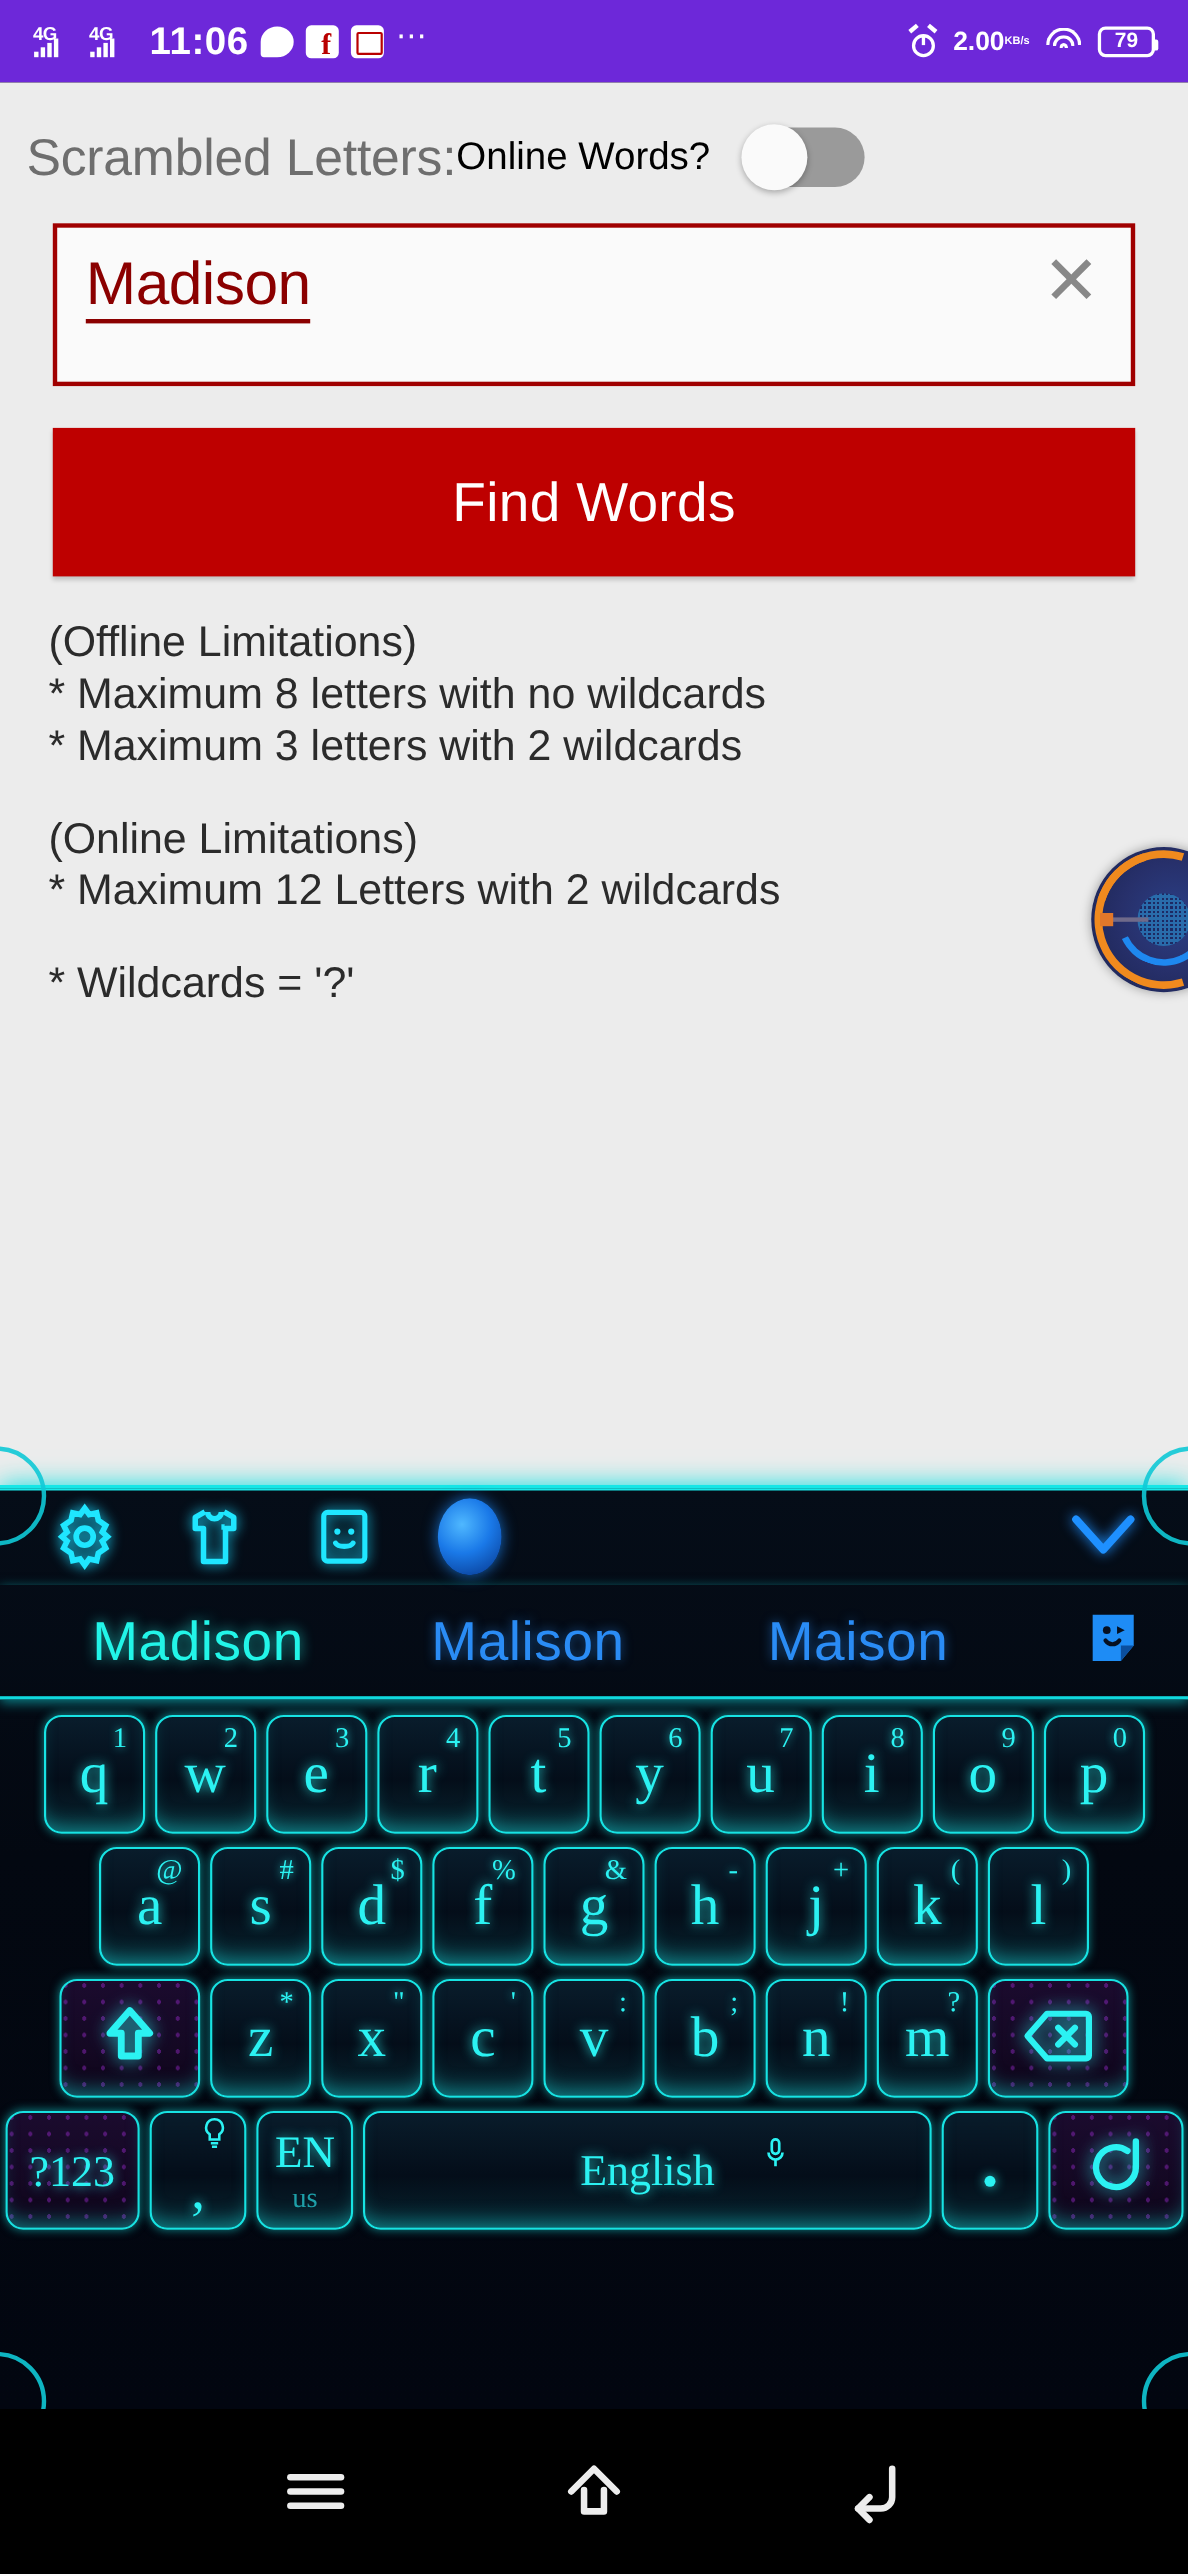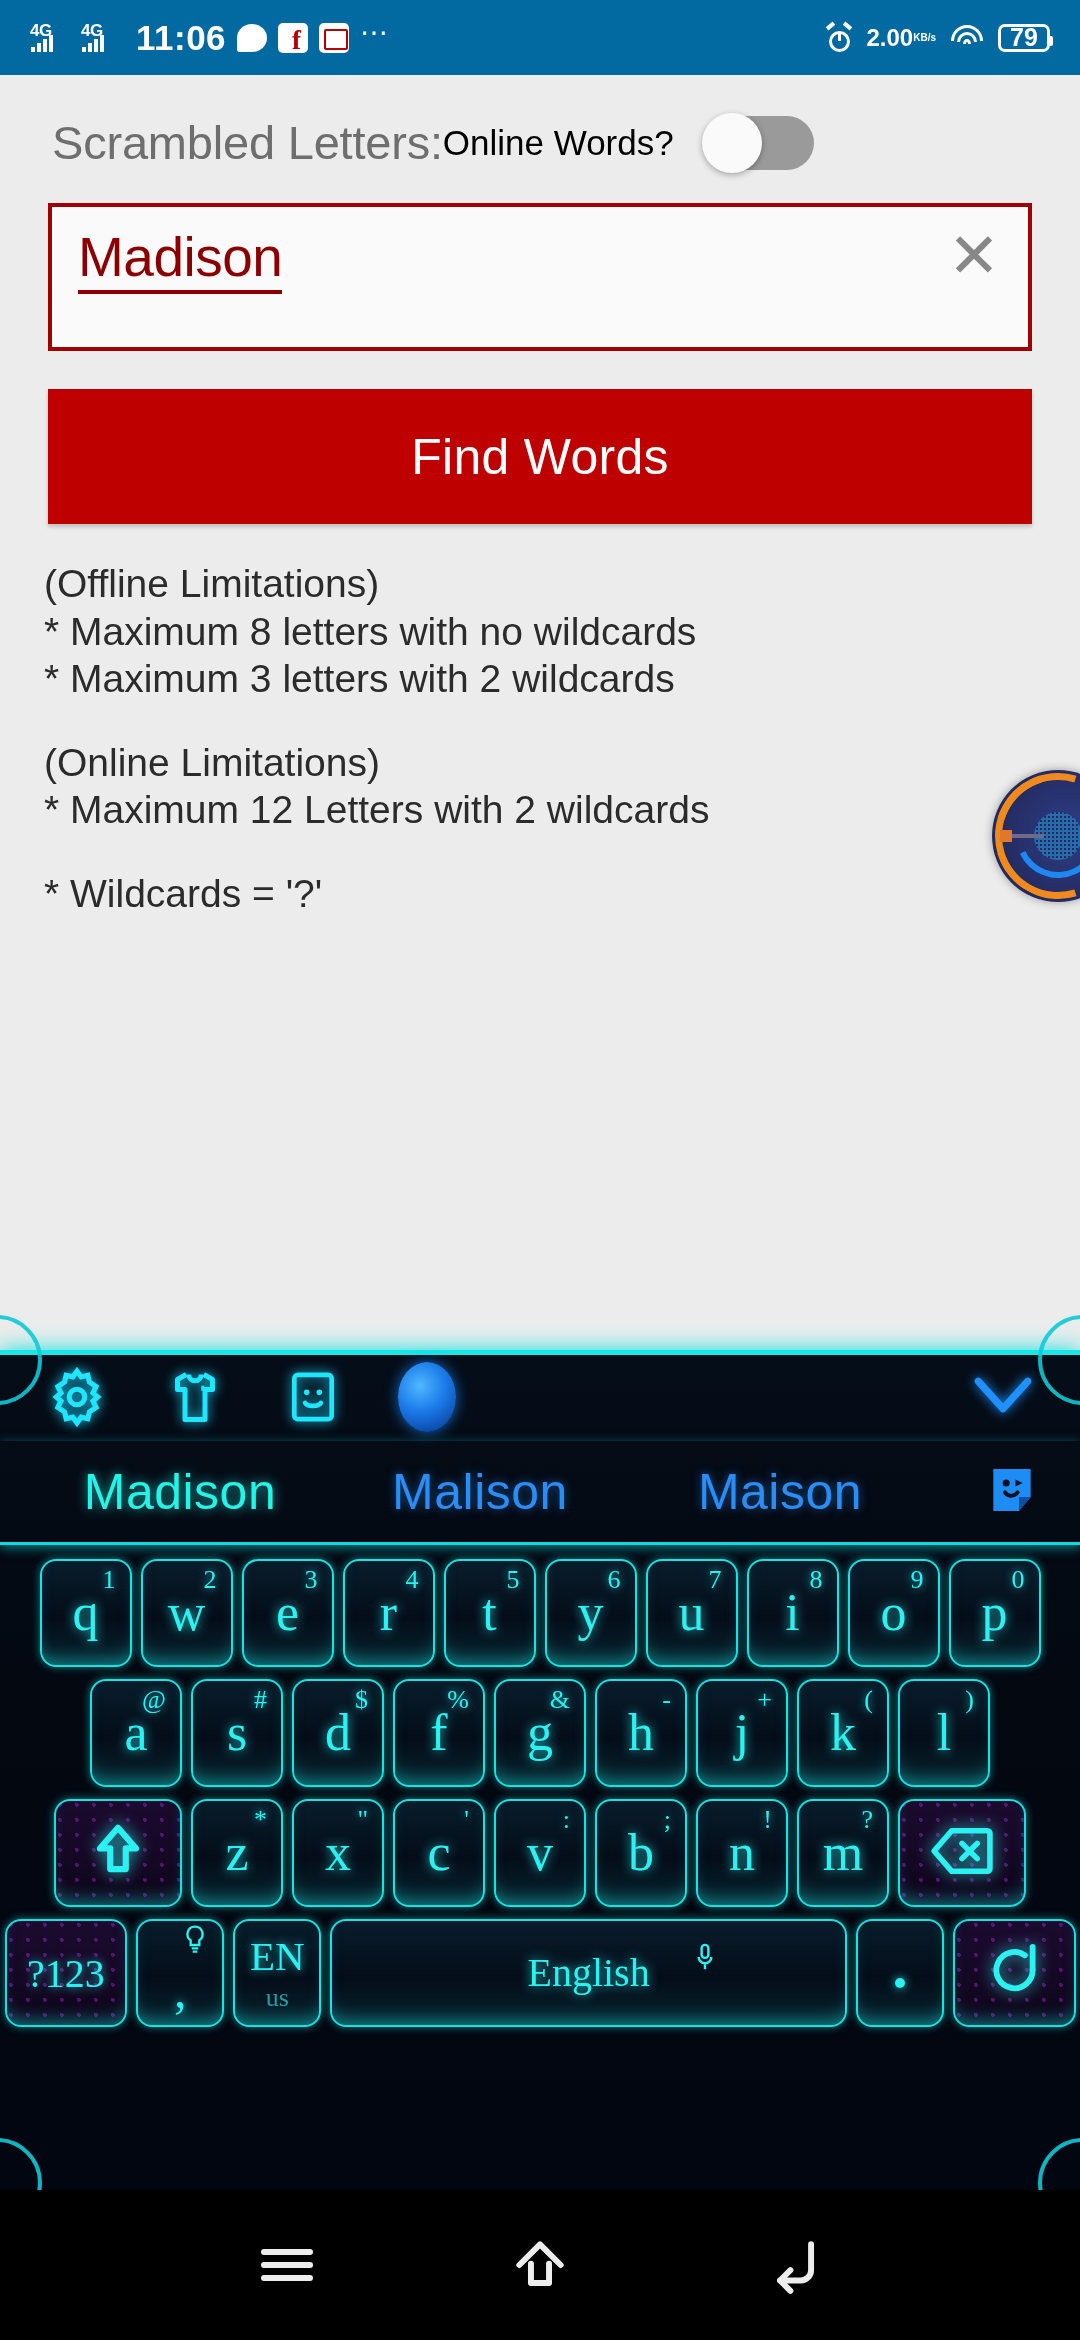--- a/index.html
+++ b/index.html
@@ -8,21 +8,21 @@
     font-family:"Liberation Sans", sans-serif;
     background:#000;
     overflow:hidden;
     position:relative;
   }
   .screen { position:absolute; inset:0; width:1080px; height:2340px; }
 
   
   .statusbar {
     position:absolute; top:0; left:0; width:1080px; height:75px;
-    background:#0369a1; display:flex; align-items:center;
+    background:#6d28d9; display:flex; align-items:center;
     padding:0 30px; color:#fff;
   }
   .sb-left { display:flex; align-items:center; gap:11px; }
   .sb-right { margin-left:auto; display:flex; align-items:center; gap:14px; }
   .sig { display:flex; align-items:flex-end; position:relative; height:34px; width:40px; }
   .sig .g { position:absolute; top:0; left:0; font-size:17px; font-weight:bold; letter-spacing:-0.5px; }
   .sig .bars { position:absolute; bottom:3px; left:1px; display:flex; align-items:flex-end; gap:2px; }
   .sig .bars i { display:block; width:4px; background:#fff; }
   .sig .bars i:nth-child(1){height:5px}
   .sig .bars i:nth-child(2){height:9px}
@@ -47,28 +47,28 @@
   .net .n2 { font-size:10px; font-weight:bold; margin-top:1px; }
   .ic-wifi { width:34px;height:26px;position:relative; }
   .ic-wifi i { position:absolute; left:50%; transform:translateX(-50%);
     border:3px solid #fff; border-bottom:none; border-radius:50% 50% 0 0/100% 100% 0 0; }
   .ic-wifi i:nth-child(1){width:32px;height:16px;top:0;}
   .ic-wifi i:nth-child(2){width:20px;height:10px;top:7px;}
   .ic-wifi i:nth-child(3){width:8px;height:5px;top:14px;}
   .batt { width:52px;height:28px;border:3px solid #fff;border-radius:7px; display:flex;
     align-items:center; justify-content:center; position:relative; }
   .batt::after{content:"";position:absolute;right:-6px;top:9px;width:4px;height:10px;background:#fff;border-radius:0 2px 2px 0;}
-  .batt span { font-size:25px; font-weight:bold; }
+  .batt span { font-size:19px; font-weight:bold; }
 
   
   .app {
     position:absolute; top:75px; left:0; width:1080px; height:1275px;
     background:#ECECEC;
   }
-  .row-top { display:flex; align-items:center; padding:40px 48px 0 52px; }
+  .row-top { display:flex; align-items:center; padding:40px 48px 0 24px; }
   .lbl-scrambled { font-size:47px; color:#6E6E6E; letter-spacing:-0.2px;}
   .lbl-online { font-size:35px; color:#000000; }
   .toggle { margin-left:30px; width:110px;height:54px;border-radius:27px;
     background:#9A9A9A; position:relative; }
   .toggle .thumb { position:absolute; left:-2px; top:-3px; width:60px;height:60px;border-radius:50%;
     background:#FAFAFA; box-shadow:0 2px 6px rgba(0,0,0,0.3); }
 
   .inputwrap { margin:33px 48px 0 48px; height:148px; border:4px solid #A00000;
     background:#FAFAFA; display:flex; align-items:flex-start; padding:22px 28px 0 26px; }
   .inputwrap .val { font-size:55px; color:#8B0000; border-bottom:4px solid #8B0000;

